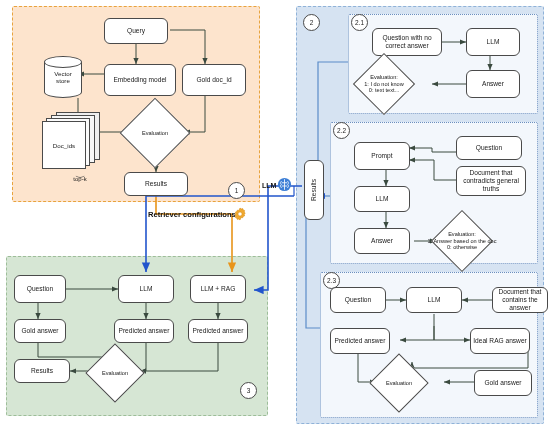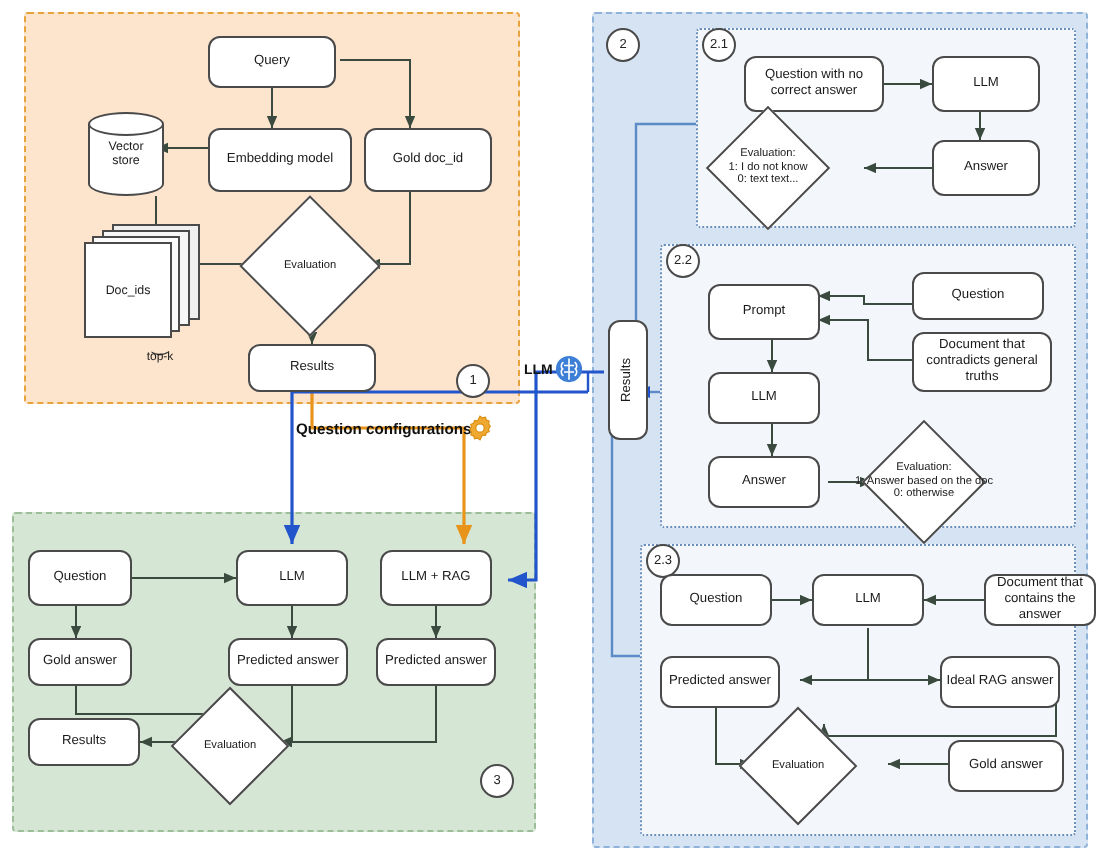--- a/index.html
+++ b/index.html
@@ -200,21 +200,21 @@
     <div class="dshape"></div>
     <div class="dlabel">
         <span>Evaluation</span>
       </div>
   </div>
 
   <div class="node" style="left:124px;top:172px;width:64px;height:24px;">Results</div>
 
   <div class="badge b1">1</div>
 
-  <div class="flabel" style="left:148px;top:210px;">Question configurations</div>
+  <div class="flabel" style="left:148px;top:210px;">Retriever configurations</div>
   <div class="icon" style="left:233px;top:207px;">
     <svg width="14" height="14" viewBox="0 0 24 24">
       <path fill="#f0a930" stroke="#d98e12" stroke-width="1" d="M12 1.8l2.1 1.5 2.5-.6.9 2.4 2.4.9-.6 2.5 1.5 2.1-1.5 2.1.6 2.5-2.4.9-.9 2.4-2.5-.6L12 22.2l-2.1-1.5-2.5.6-.9-2.4-2.4-.9.6-2.5L3.2 13.4l1.5-2.1-.6-2.5 2.4-.9.9-2.4 2.5.6z"></path>
       <circle cx="12" cy="12" r="3.6" fill="#ffffff" stroke="#d98e12" stroke-width="1"></circle>
     </svg>
   </div>
 
   <div class="llm-label" style="left:262px;top:182px;">LLM</div>
   <div class="icon" style="left:277px;top:177px;">
     <svg width="15" height="15" viewBox="0 0 24 24">

